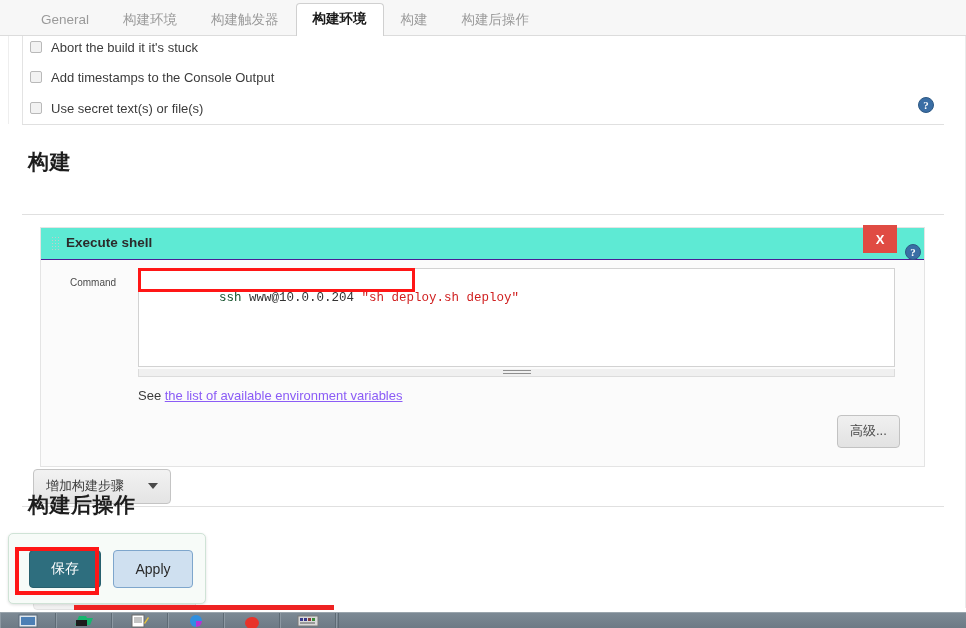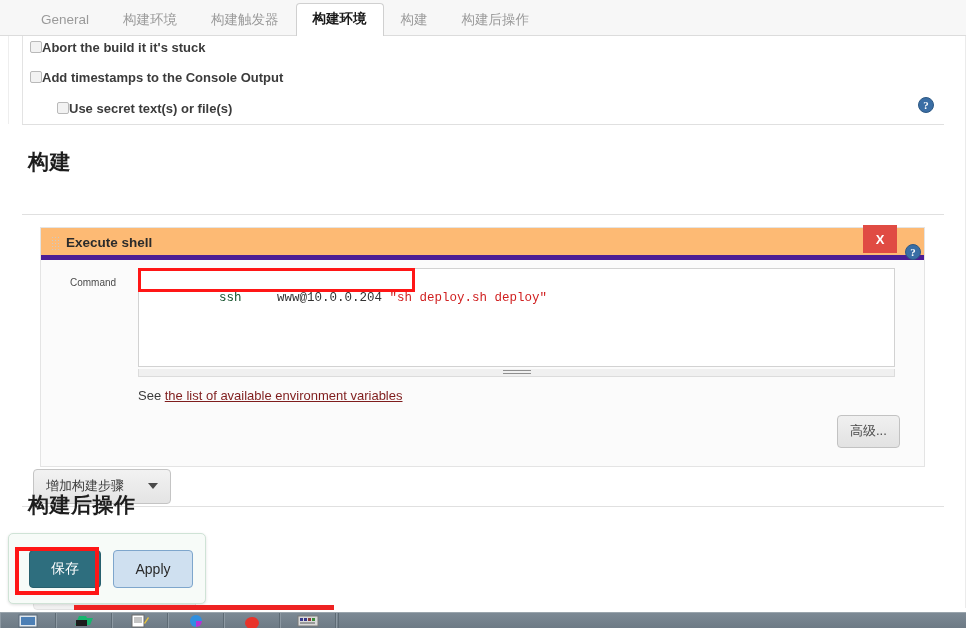--- a/index.html
+++ b/index.html
@@ -82,21 +82,21 @@
     background: #eeeeee;
   }
 
   
   .chk-row {
     position: absolute;
     left: 30px;
     height: 20px;
     display: flex;
     align-items: center;
-    font-weight: bold;
+    gap: 9px;
   }
   .chk {
     width: 12px; height: 12px;
     border: 1px solid #b9b9b9;
     background: #f2f2f2;
     border-radius: 2px;
     flex: none;
     cursor: pointer;
   }
   .chk-label {
@@ -139,22 +139,22 @@
     position: absolute;
     left: 40px; top: 191px;
     width: 885px; height: 240px;
     background: #fbfbfb;
     border: 1px solid #e4e4e4;
   }
   .step-head {
     position: absolute;
     left: 0; top: 0;
     width: 883px; height: 32px;
-    background: #fdba74;
-    border-bottom: 5px solid #4c1d95;
+    background: #5eead4;
+    border-bottom: 1px solid #4c1d95;
   }
   .drag-handle {
     position: absolute;
     left: 10px; top: 8px;
     width: 10px; height: 14px;
     cursor: move;
     background-image:
       radial-gradient(#c9c9c9 40%, transparent 41%);
     background-size: 3px 3px;
     opacity: 0.95;
@@ -201,21 +201,21 @@
   }
   .cmd-text {
     position: absolute;
     left: 5px; top: 5px;
     font-family: "Liberation Mono", monospace;
     font-size: 12.5px;
     white-space: pre;
     line-height: 16px;
   }
   .tok-cmd { color: #14532d; }
-  .tok-plain { color: #333333; margin-left: 28px; }
+  .tok-plain { color: #333333; }
   .tok-str { color: #d02020; }
 
   .cmd-highlight {
     position: absolute;
     left: 97px; top: 40px;
     width: 277px; height: 24px;
     border: 3px solid #ff1616;
     pointer-events: none;
   }
 
@@ -238,21 +238,21 @@
     display: block;
   }
 
   .see-line {
     position: absolute;
     left: 97px; top: 160px;
     font-size: 13px;
     color: #3b3b3b;
   }
   .see-line a {
-    color: #7f1d1d;
+    color: #8b5cf6;
     text-decoration: underline;
     cursor: pointer;
   }
 
   .adv-btn {
     position: absolute;
     left: 796px; top: 187px;
     min-width: 56px;
     padding: 6px 12px 7px 12px;
     background: linear-gradient(#f0f0f0, #e2e2e2);
@@ -411,21 +411,21 @@
     <div class="right-edge"></div>
 
     <div class="chk-row" style="top:1px;">
       <span class="chk"></span>
       <span class="chk-label">Abort the build it it's stuck</span>
     </div>
     <div class="chk-row" style="top:31px;">
       <span class="chk"></span>
       <span class="chk-label">Add timestamps to the Console Output</span>
     </div>
-    <div class="chk-row" style="top:62px;margin-left:27px;">
+    <div class="chk-row" style="top:62px;">
       <span class="chk"></span>
       <span class="chk-label">Use secret text(s) or file(s)</span>
     </div>
 
     <div class="help-icon" style="position:absolute; left:918px; top:61px;">?</div>
 
     <div class="hr" style="left:22px; top:88px; width:922px;"></div>
 
     <div class="section-title" style="left:28px; top:112px;">构建</div>
 

